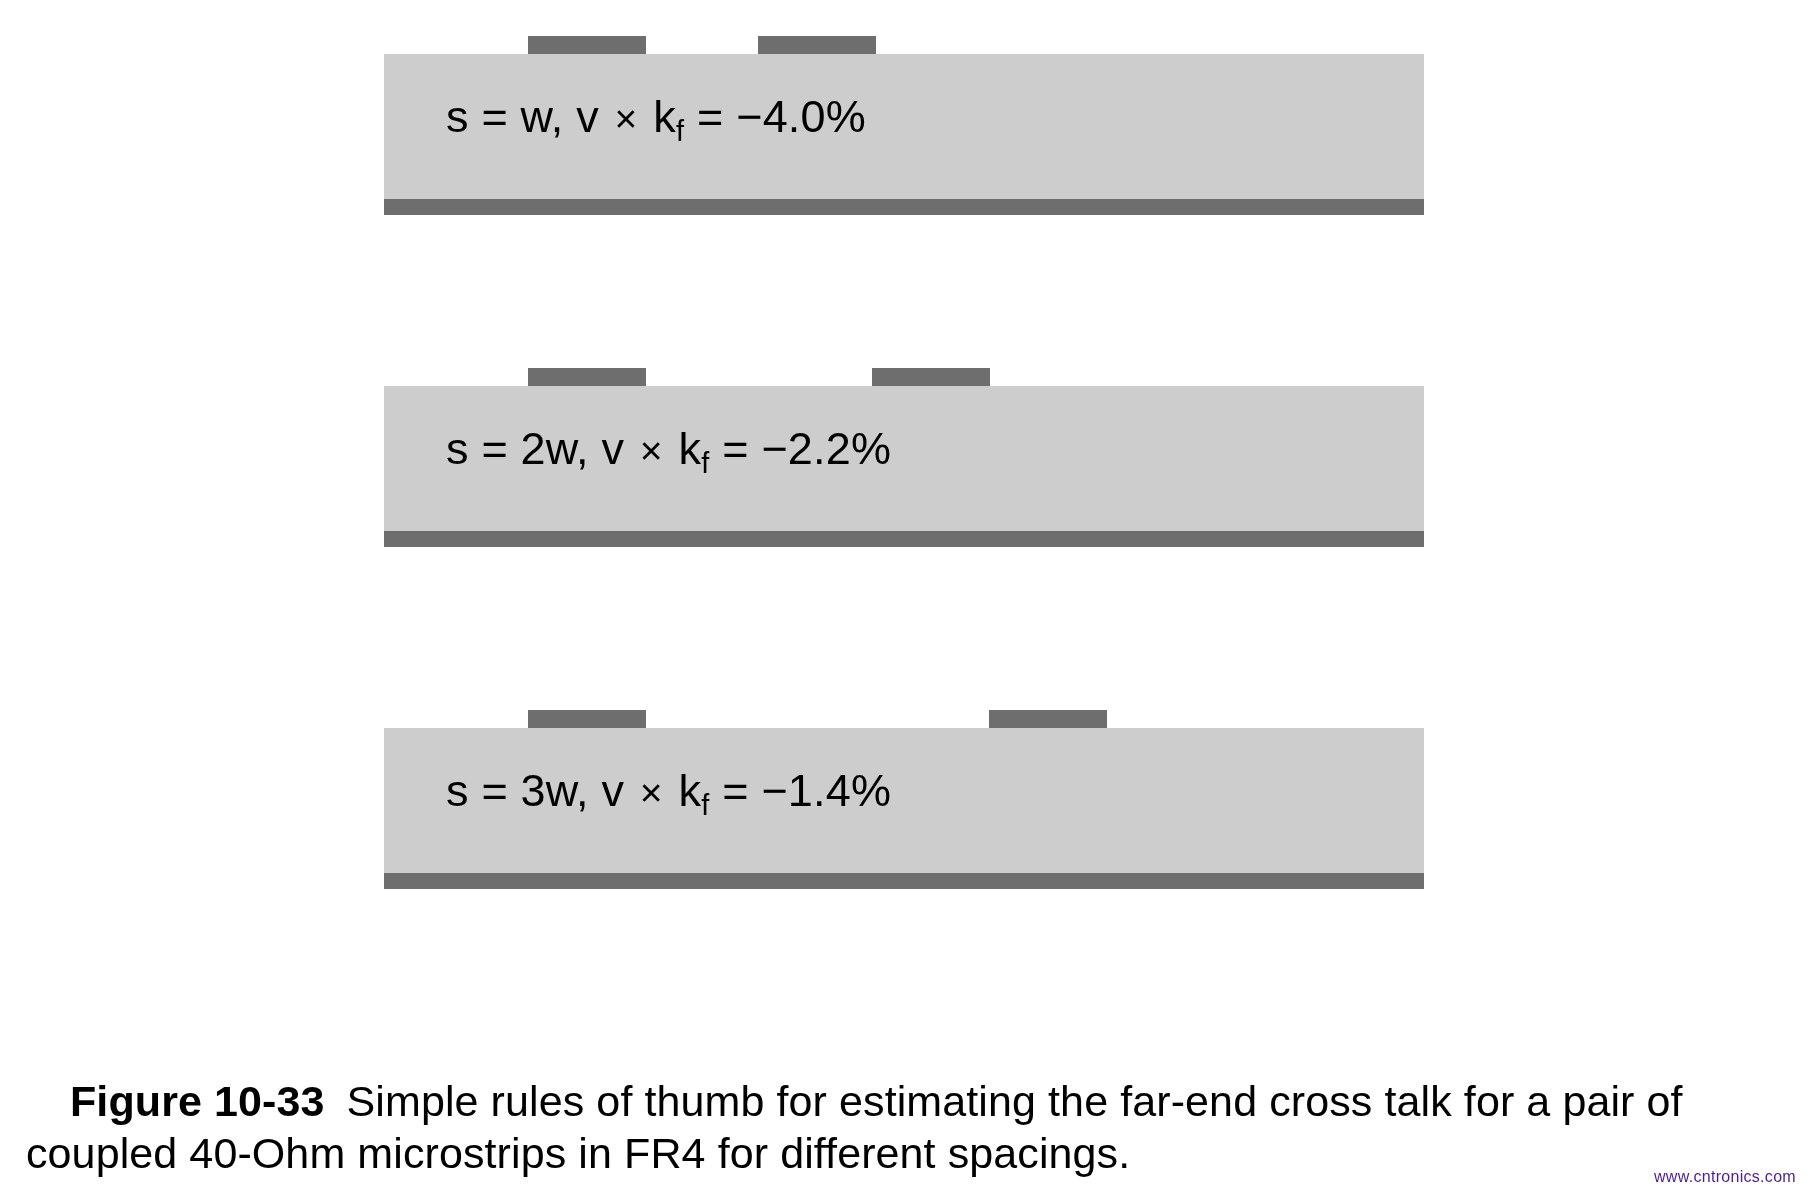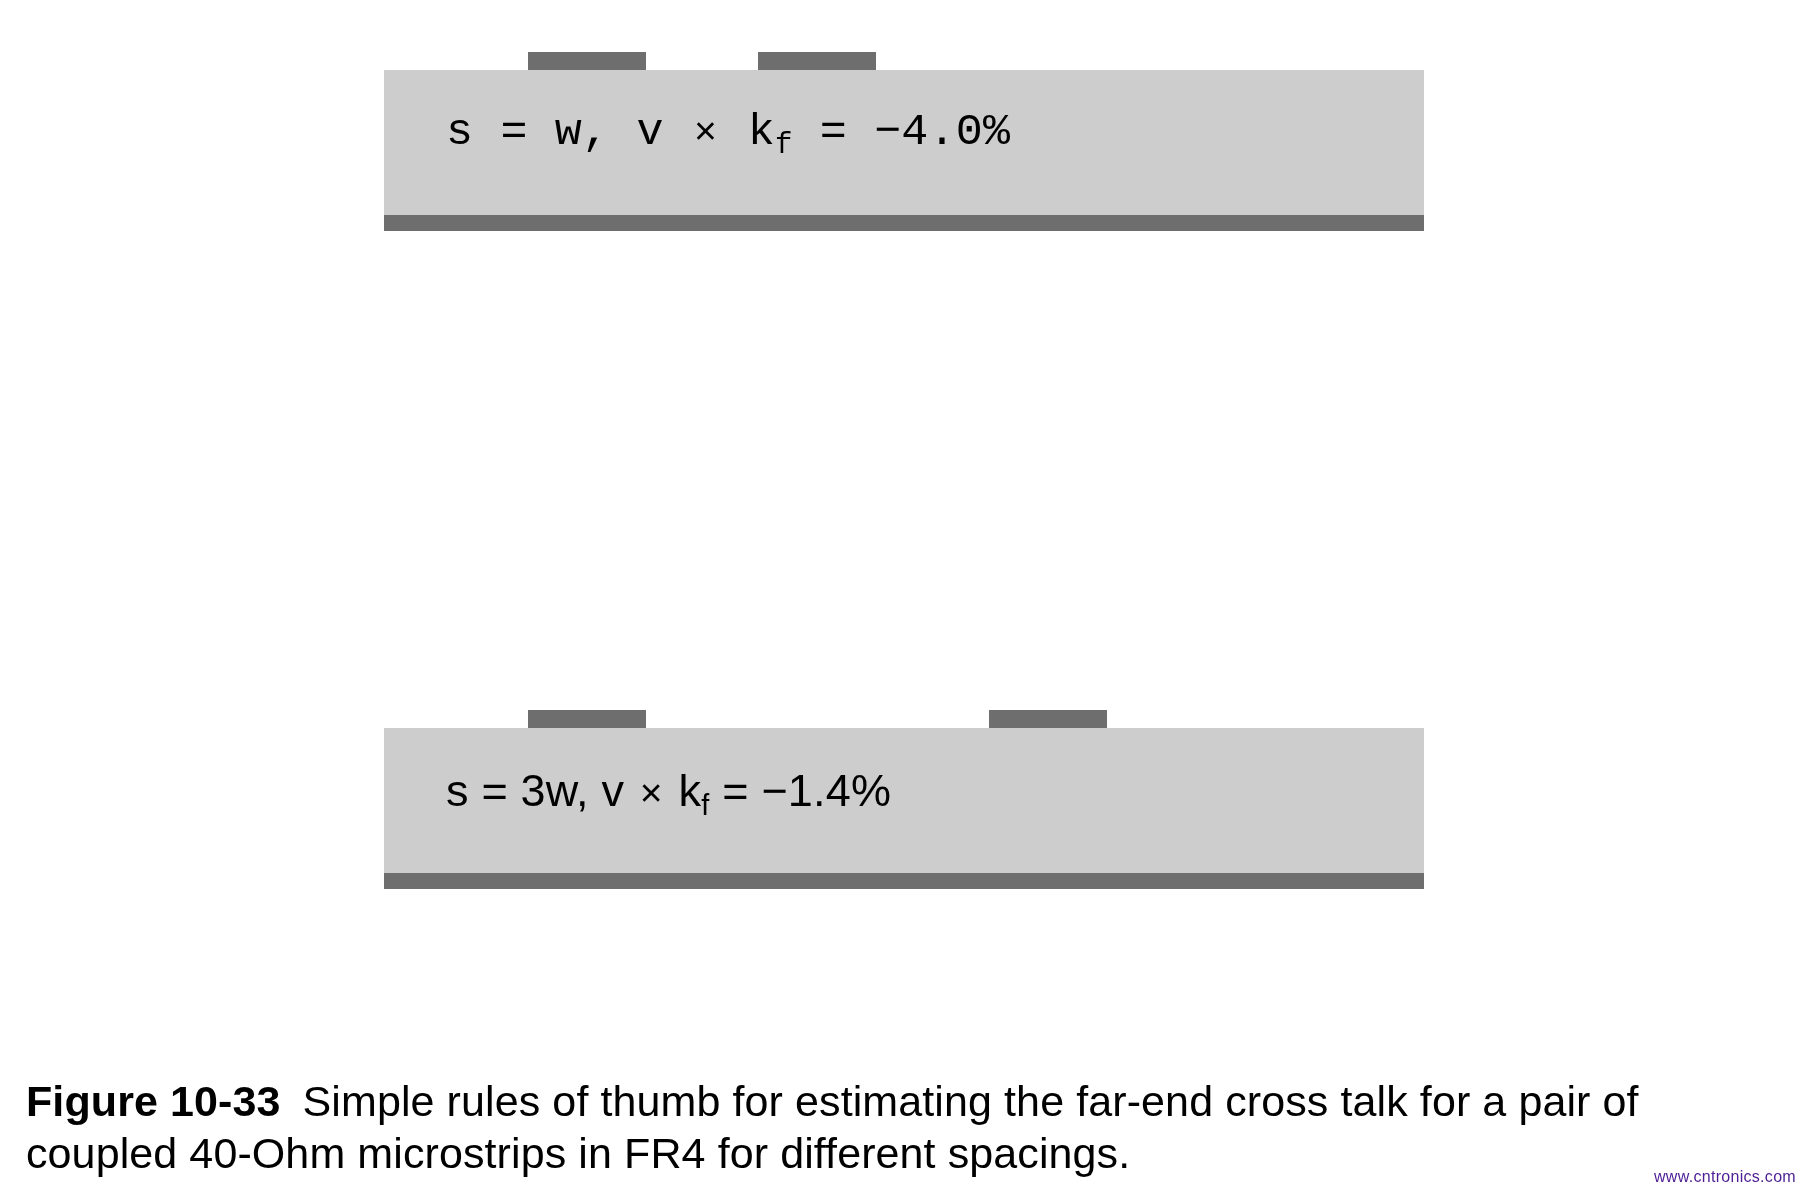--- a/index.html
+++ b/index.html
@@ -71,37 +71,38 @@
     vertical-align: baseline;
     position: relative;
     top: 9px;
   }
   .panel-label .times {
     font-size: 39px;
     padding: 0 3px;
   }
 
   
-  #panel-1 { top: 52px; font-family: Liberation Mono, monospace; }
+  #panel-1 { top: 36px; }
   #panel-2 { top: 368px; }
   #panel-3 { top: 710px; }
 
   
   #caption {
     position: absolute;
     left: 26px;
     top: 1075px;
     width: 1770px;
     font-size: 43px;
     line-height: 1.22;
     letter-spacing: 0.1px;
   }
   #caption .fig-num {
     font-weight: bold;
     margin-right: 22px;
+    margin-left: 44px;
   }
 
   #watermark {
     position: absolute;
     right: 22px;
     top: 1168px;
     font-size: 16px;
     color: #4c1d95;
     letter-spacing: 0.3px;
   }
@@ -112,20 +113,27 @@
 <div id="figure-root">
 
   <div class="panel" id="panel-1">
     <div class="dielectric"></div>
     <div class="trace" id="p1-t1" style="left: 144px; width: 118px;"></div>
     <div class="trace" id="p1-t2" style="left: 374px; width: 118px;"></div>
     <div class="ground"></div>
     <div class="panel-label"><span>s = w, v </span><span class="times">×</span><span> k</span><span class="sub">f</span><span> = −4.0%</span></div>
   </div>
 
+  <div class="panel" id="panel-2">
+    <div class="dielectric"></div>
+    <div class="trace" id="p2-t1" style="left: 144px; width: 118px;"></div>
+    <div class="trace" id="p2-t2" style="left: 488px; width: 118px;"></div>
+    <div class="ground"></div>
+    <div class="panel-label"><span>s = 2w, v </span><span class="times">×</span><span> k</span><span class="sub">f</span><span> = −2.2%</span></div>
+  </div>
 
   <div class="panel" id="panel-3">
     <div class="dielectric"></div>
     <div class="trace" id="p3-t1" style="left: 144px; width: 118px;"></div>
     <div class="trace" id="p3-t2" style="left: 605px; width: 118px;"></div>
     <div class="ground"></div>
     <div class="panel-label"><span>s = 3w, v </span><span class="times">×</span><span> k</span><span class="sub">f</span><span> = −1.4%</span></div>
   </div>
 
   <div id="caption">

